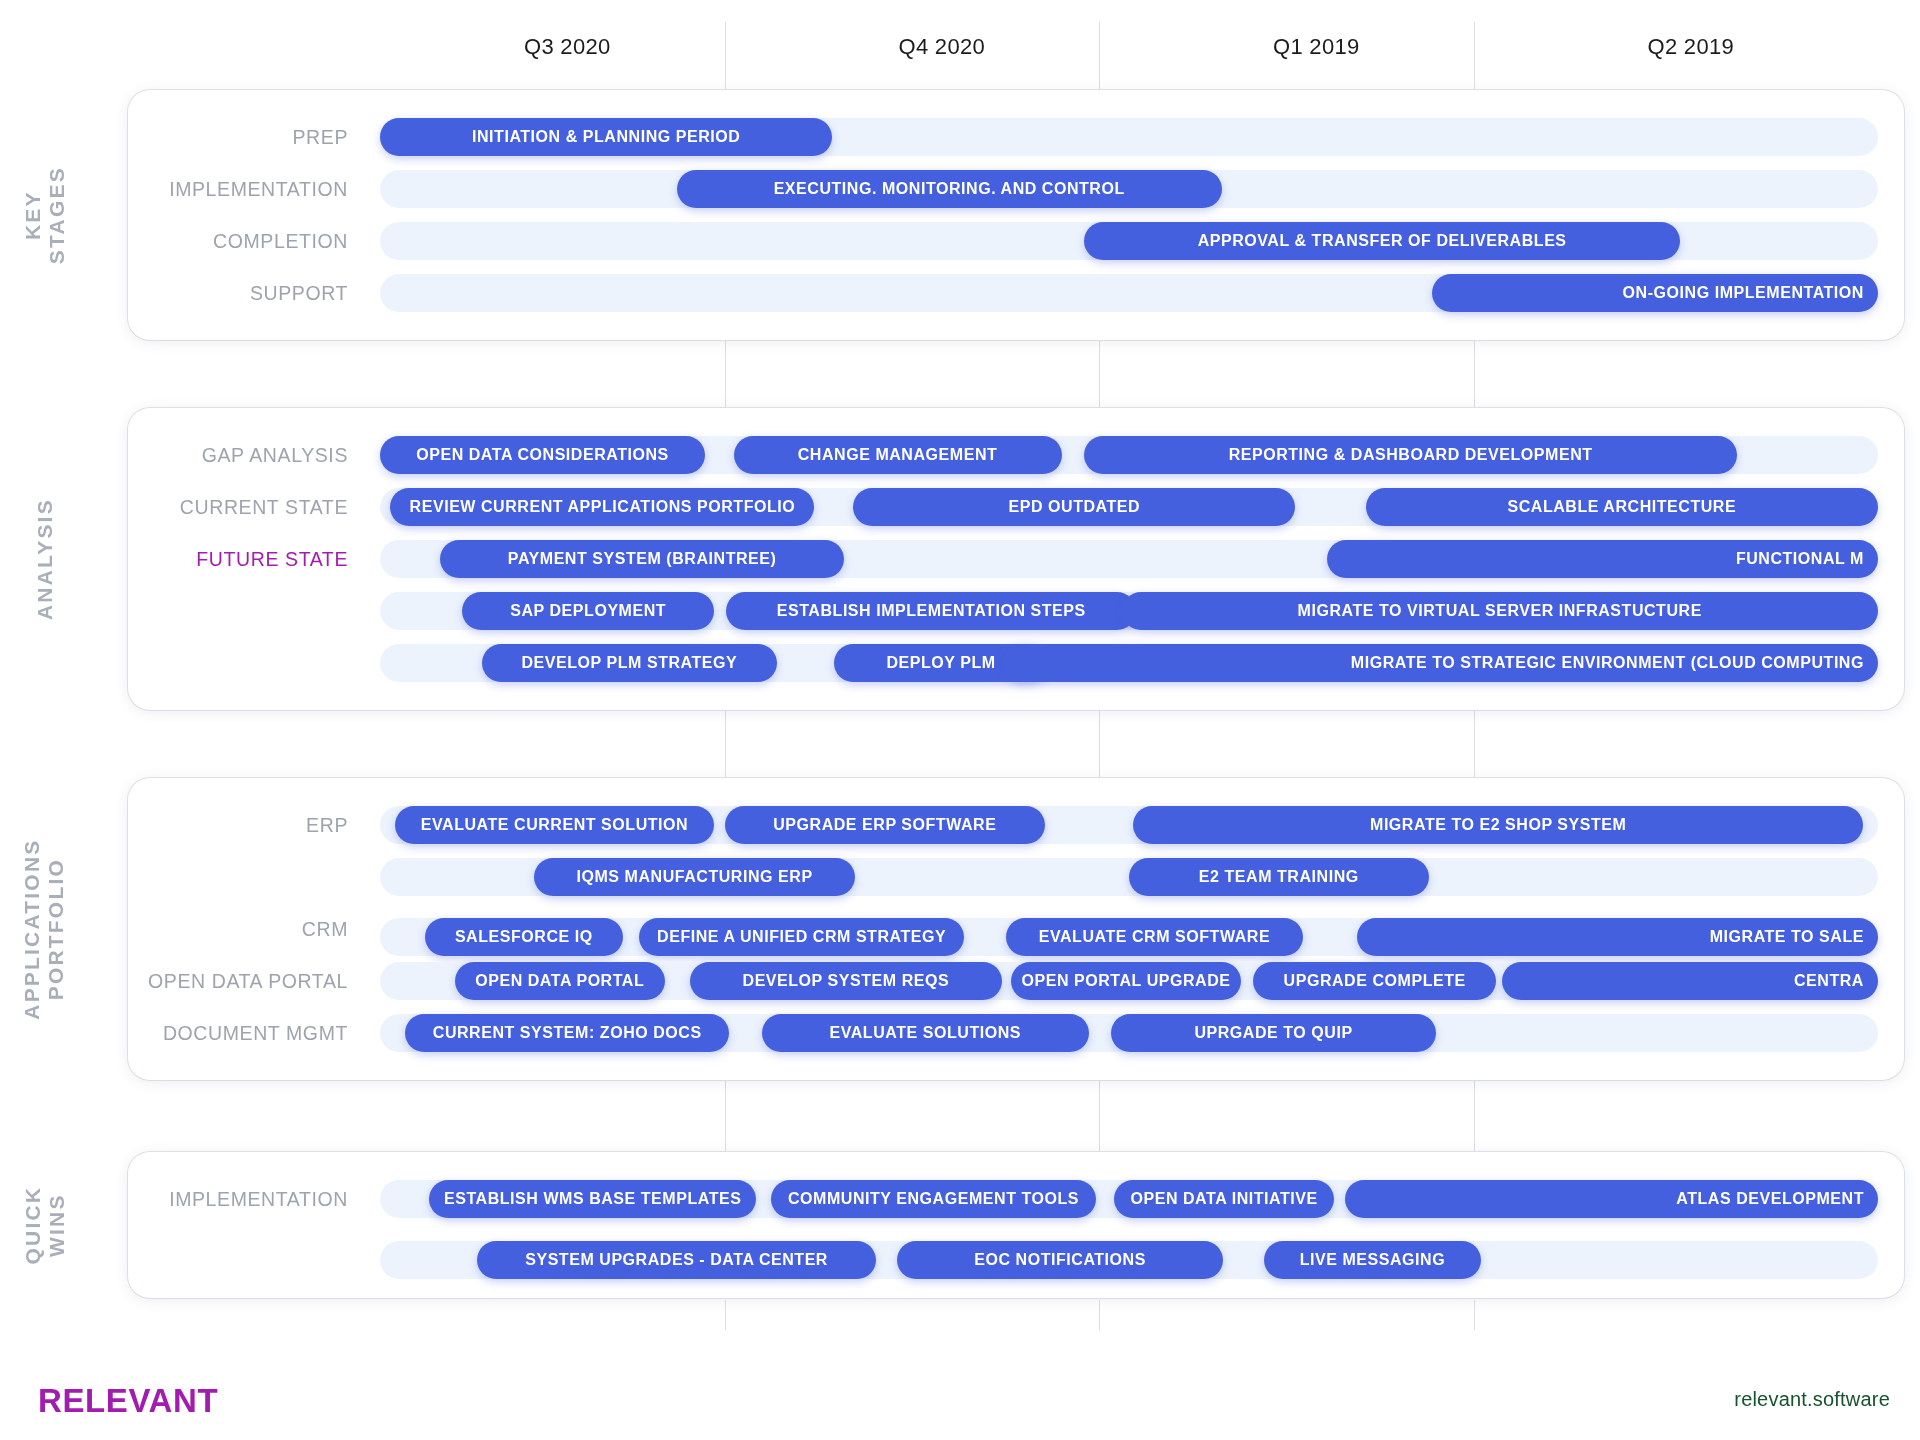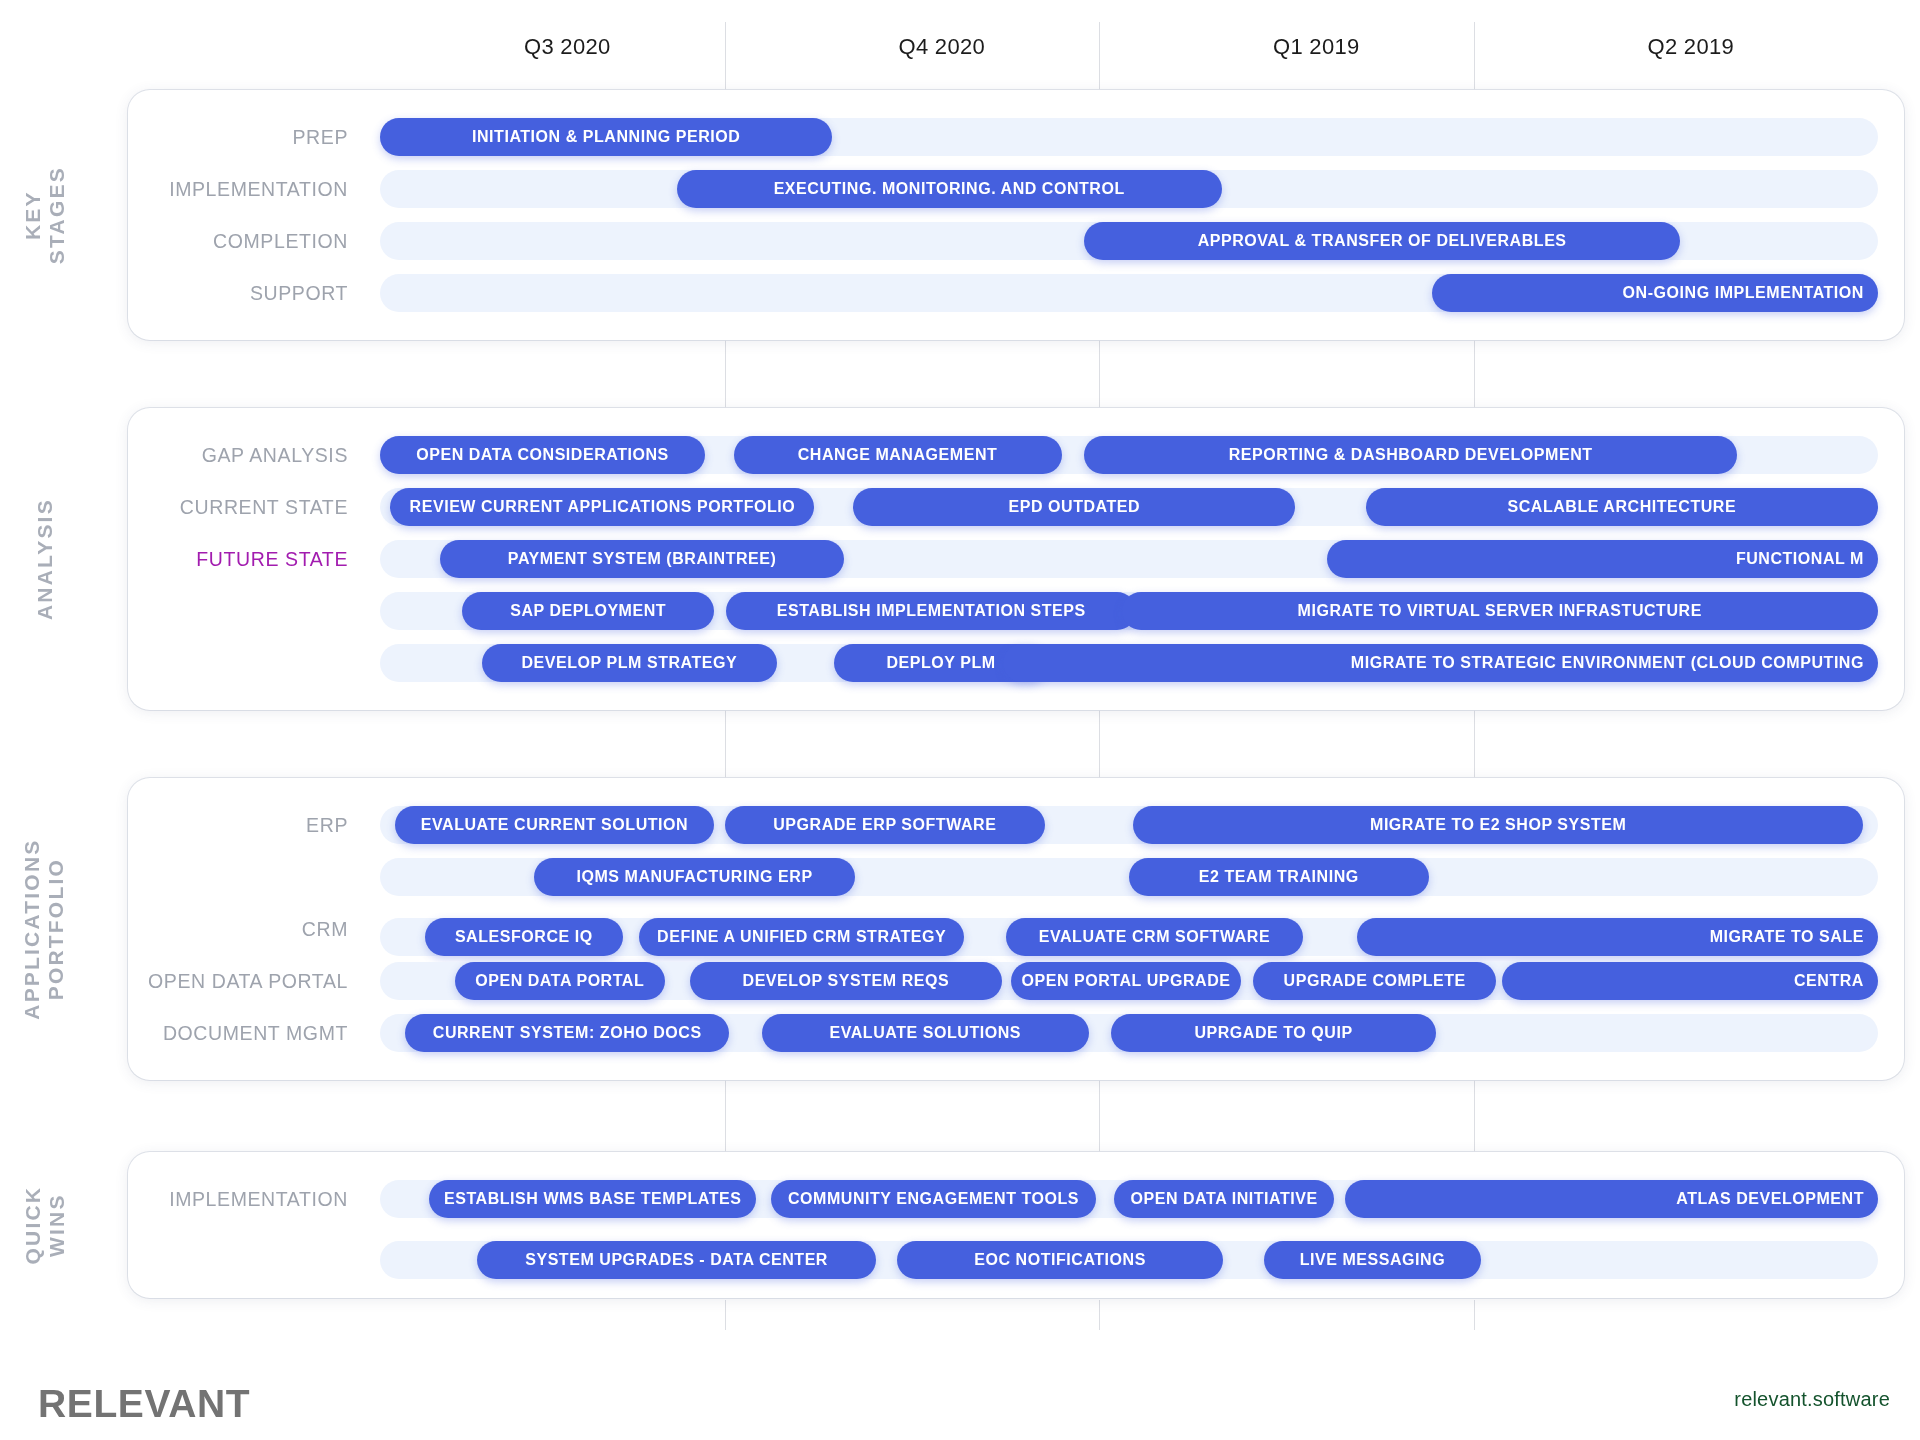--- a/index.html
+++ b/index.html
@@ -135,24 +135,24 @@
     box-sizing: border-box;
     padding: 0 12px;
   }
   .bar.clip-right { justify-content: flex-end; padding-right: 14px; }
 
   
   .footer-logo {
     position: absolute;
     left: 38px;
     top: 1382px;
-    font-size: 39px;
+    font-size: 33px;
     font-weight: bold;
     letter-spacing: 0.6px;
-    color: #737373;
+    color: #a21caf;
   }
   .footer-url {
     position: absolute;
     right: 30px;
     top: 1388px;
     font-size: 20px;
     color: #14532d;
     letter-spacing: 0.2px;
   }
 </style>

